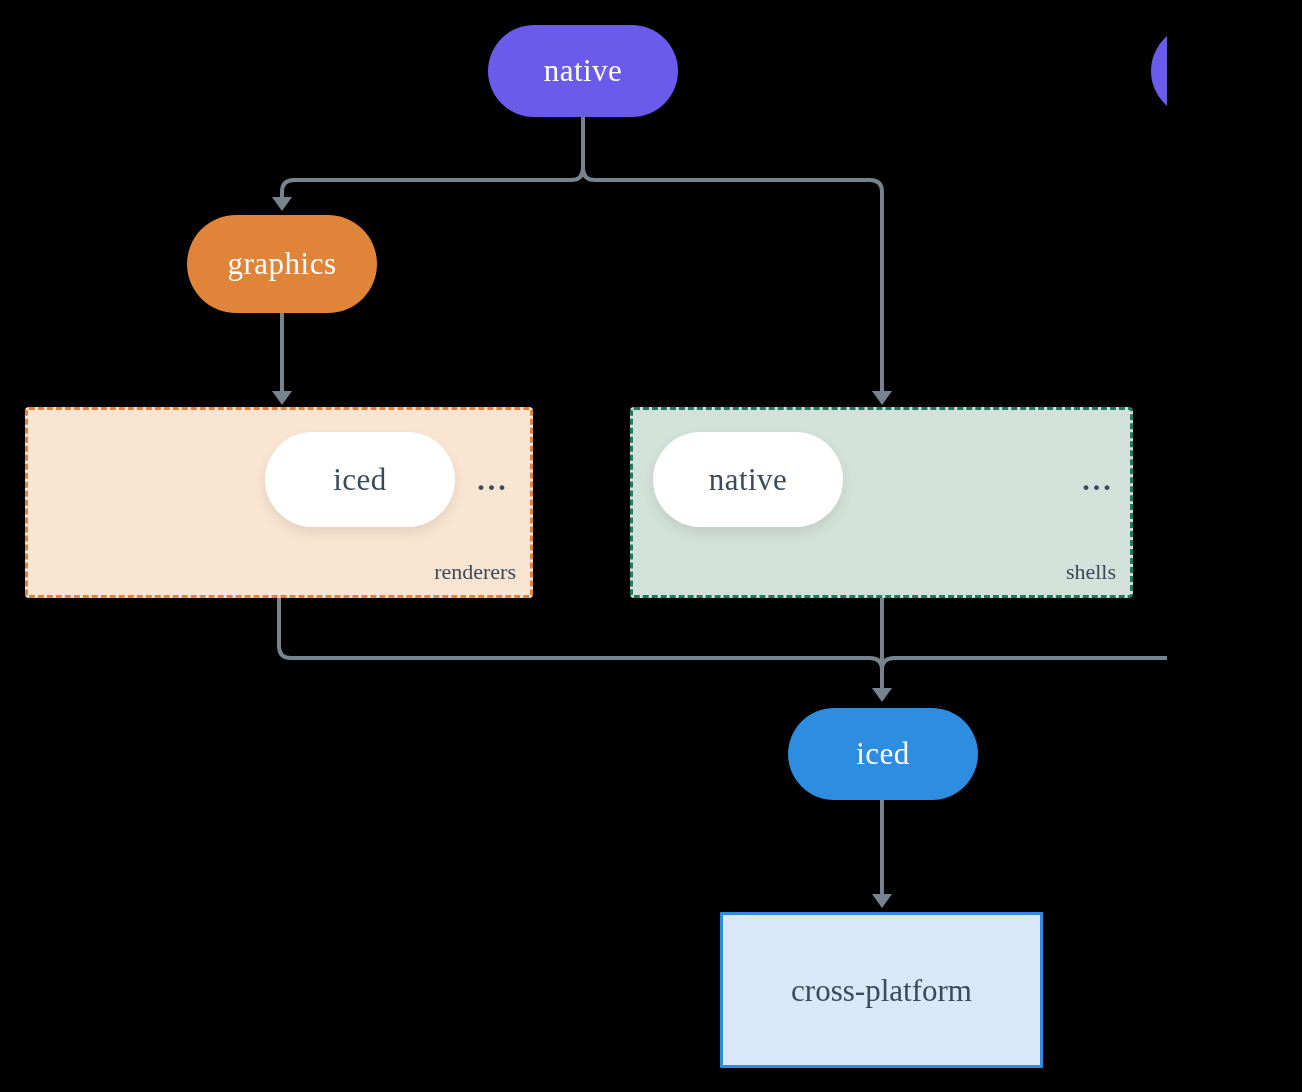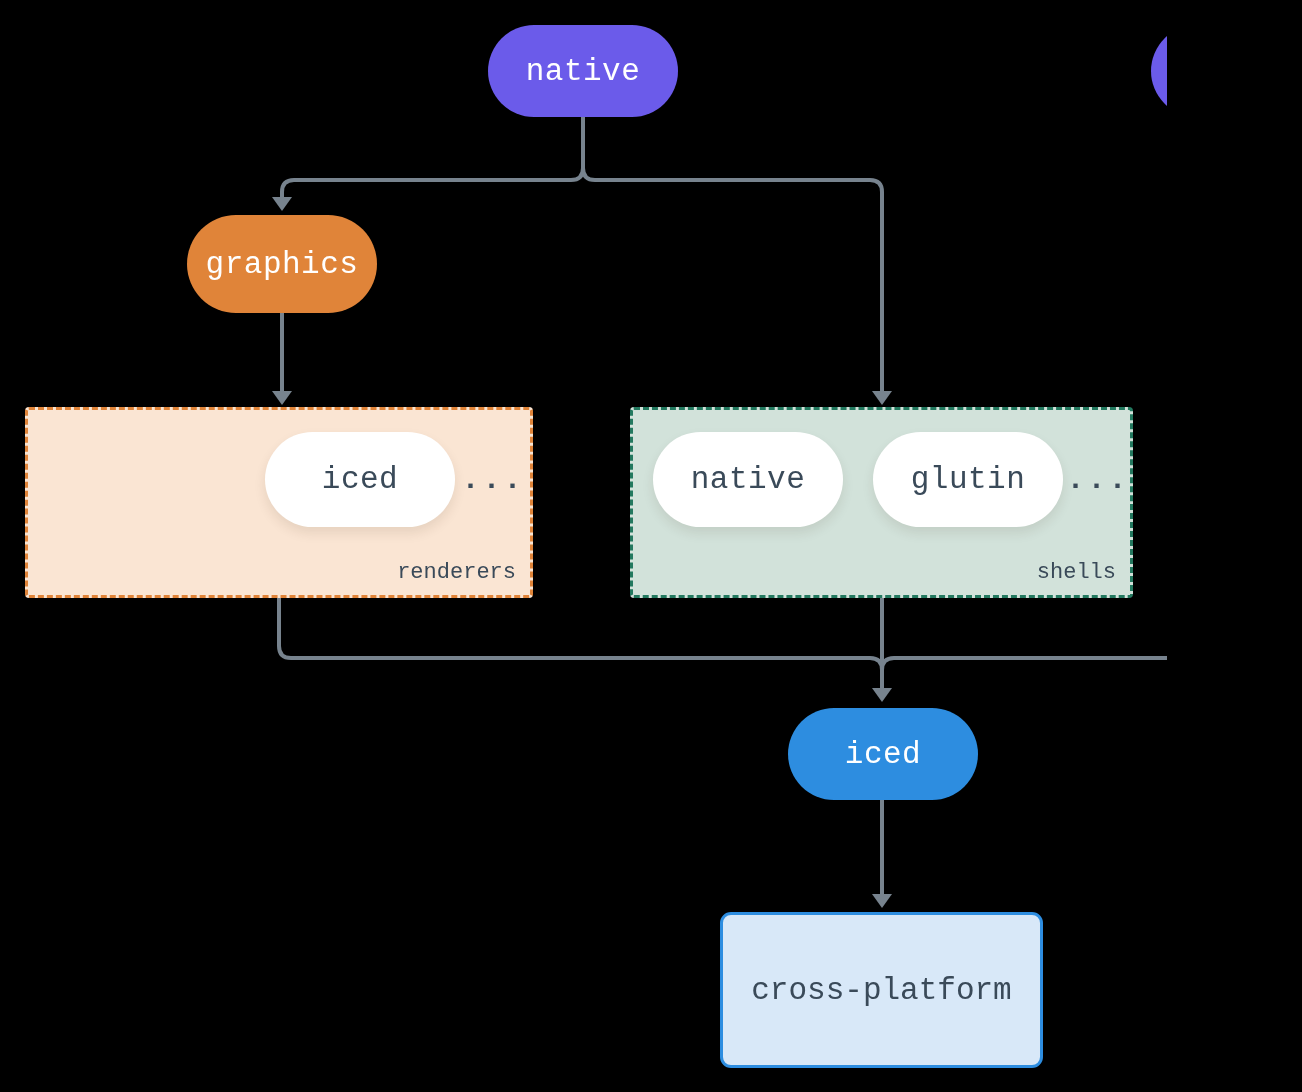--- a/index.html
+++ b/index.html
@@ -15,21 +15,21 @@
     --shells_bg:#D2E2DA;
     --shells_border:#23795F;
     --app_bg:#D8E8F8;
     --app_border:#2D8DE0;
   }
   html,body{margin:0;padding:0;background:var(--background);}
   .canvas{
     position:relative;
     width:1167px;height:1092px;
     background:var(--background);
-    font-family:Liberation Mono, monospace;
+    font-family:Liberation Serif, serif;
     overflow:hidden;
   }
   .connector-layer{position:absolute;left:0;top:0;width:1302px;height:1092px;}
   .connector-layer path{stroke:var(--connector);stroke-width:4;fill:none;}
   .connector-layer polygon{fill:var(--connector);stroke:none;}
 
   .pill{
     position:absolute;
     display:flex;align-items:center;justify-content:center;
     border-radius:60px;
@@ -71,21 +71,21 @@
     font-size:30px;font-weight:700;letter-spacing:3px;
     color:var(--dark_text);
   }
 
   .app-box{
     position:absolute;
     left:720px;top:912px;width:323px;height:156px;
     box-sizing:border-box;
     background:var(--app_bg);
     border:3px solid var(--app_border);
-    border-radius:11px;
+    border-radius:1px;
     display:flex;align-items:center;justify-content:center;
     color:var(--dark_text);
     font-size:31px;line-height:47px;
   }
 </style>
 </head>
 <body>
 
 <div class="canvas">
 
@@ -127,23 +127,20 @@
     <span>iced</span>
   </div>
   <div class="ellipsis" style="left:458px;top:432px;width:70px;height:95px;">...</div>
 
   <div class="group-box shells" style="left:630px;top:407px;width:503px;height:191px;">
     <span class="group-label">shells</span>
   </div>
   <div class="pill white" style="left:653px;top:432px;width:190px;height:95px;">
     <span>native</span>
   </div>
-  <div class="pill white" style="left:873px;top:432px;width:190px;height:95px;">
-    <span>glutin</span>
-  </div>
   <div class="ellipsis" style="left:1063px;top:432px;width:70px;height:95px;">...</div>
 
   <div class="pill colored blue" style="left:788px;top:708px;width:190px;height:92px;">
     <span>iced</span>
   </div>
 
   <div class="app-box">
     <span>cross-platform</span>
   </div>
 

